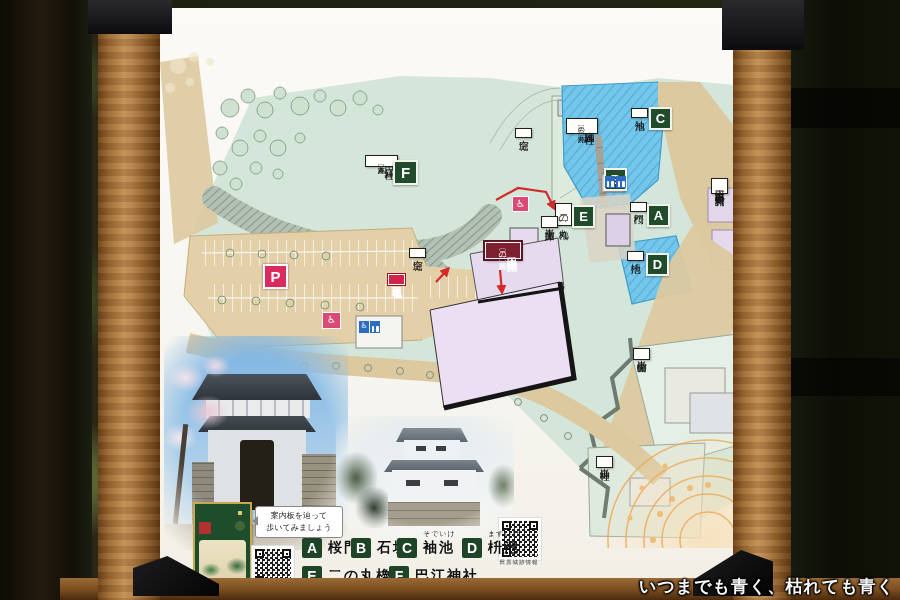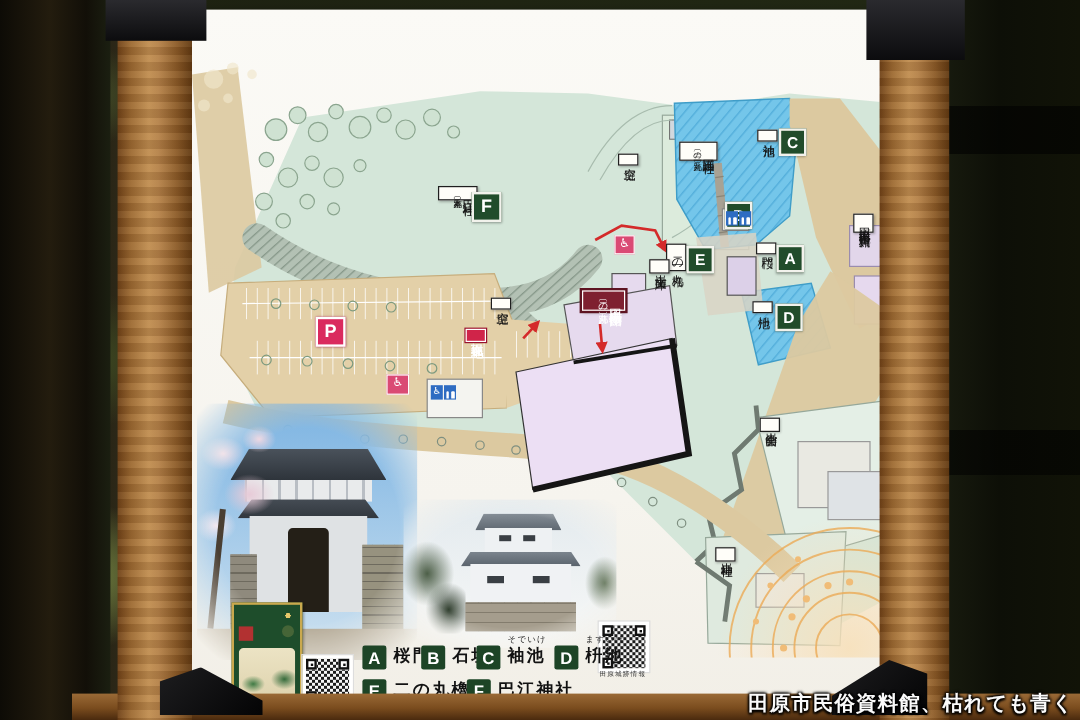--- a/index.html
+++ b/index.html
@@ -392,20 +392,24 @@
       <div class="ph" style="left:70px;top:64px;width:14px;height:6px;background:#3a3f44;"></div>
       <div class="ph" style="left:108px;top:64px;width:14px;height:6px;background:#3a3f44;"></div>
       <div class="ph" style="left:52px;top:86px;width:92px;height:24px;background:repeating-linear-gradient(0deg,#a59d8d 0 7px,#837c6d 7px 8px),repeating-linear-gradient(90deg,#a59d8d 0 10px,#837c6d 10px 11px);"></div>
     </div>
 
     <div class="poster" style="left:33px;top:494px;width:55px;height:86px;">
       <span class="seal"></span>
       <span class="crest"></span>
       <div class="ill"></div>
     </div>
+    <div class="bubble" style="left:95px;top:498px;width:82px;">
+      <span>案内板を辿って</span><br>
+      <span>歩いてみましょう</span>
+    </div>
     <div class="qr" style="left:92px;top:538px;width:36px;height:36px;">
       <i class="tl"></i>
         <i class="tr"></i>
         <i class="bl"></i>
     </div>
     <div class="qr" style="left:339px;top:510px;width:36px;height:36px;">
       <i class="tl"></i>
         <i class="tr"></i>
         <i class="bl"></i>
     </div>
@@ -427,14 +431,14 @@
     <div class="leg-t" style="left:255px;top:558px;">巴江神社</div>
   </div>
 
   <div class="post left"></div>
   <div class="post right"></div>
   <div class="cap left"></div>
   <div class="cap right"></div>
   <div class="bracket bl"></div>
   <div class="bracket br"></div>
 
-  <div class="watermark">田原市民俗資料館、枯れても青く</div>
+  <div class="watermark">いつまでも青く、枯れても青く</div>
 </div>
 
 </body></html>

